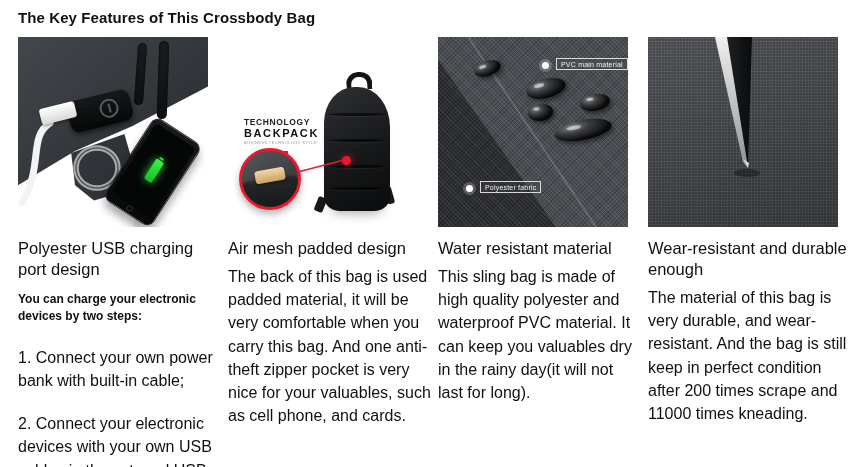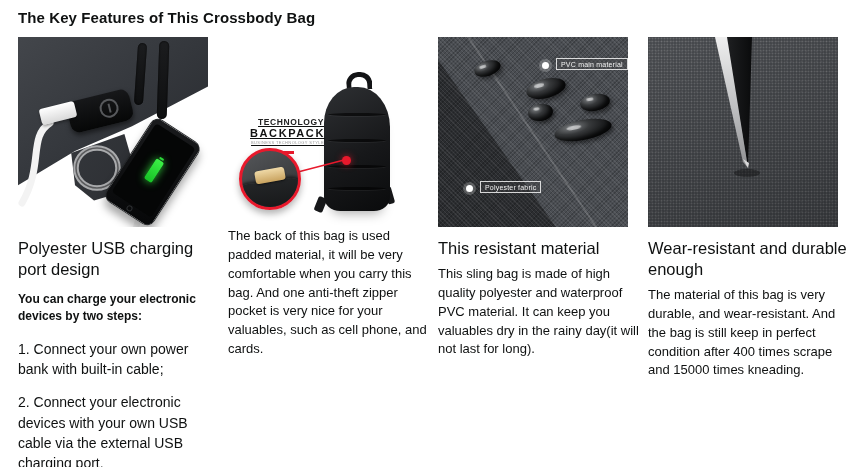--- a/index.html
+++ b/index.html
@@ -8,23 +8,23 @@
     width:860px; height:467px; overflow:hidden;
     font-family:"Liberation Sans", sans-serif;
     color:#0F1111;
   }
   .page { padding:9px 17px 0 18px; }
   .section-title { font-size:15px; font-weight:700; letter-spacing:.1px; margin-bottom:11px; }
   .grid { display:grid; grid-template-columns:repeat(4,190px); column-gap:20px; }
   .col { width:190px; }
   .imgbox { position:relative; width:190px; height:190px; overflow:hidden; background:#fff; }
   .feat-heading { font-size:16.5px; font-weight:500; line-height:21px; margin:11px 0 6px; width:205px; }
-  .feat-body { font-size:13px; line-height:1.45; width:203px; }
+  .feat-body { font-size:16px; line-height:1.45; width:203px; }
   .feat-note { font-size:12px; font-weight:700; line-height:1.45; width:203px; margin-top:11px; }
-  .feat-step { font-size:14px; line-height:1.45; width:203px; margin-top:13px; }
+  .feat-step { font-size:16px; line-height:1.45; width:203px; margin-top:20px; }
 
   
   .weave {
     background-image:
       repeating-linear-gradient(45deg, rgba(255,255,255,.08) 0 1px, transparent 1px 3px),
       repeating-linear-gradient(-45deg, rgba(0,0,0,.20) 0 1px, transparent 1px 3px);
   }
   .speckle {
     background-image:
       radial-gradient(rgba(255,255,255,.16) .8px, transparent 1.1px),
@@ -60,21 +60,21 @@
   
   .bp-bag { position:absolute; left:96px; top:50px; width:66px; height:124px;
     background:linear-gradient(150deg,#2e3033 0%,#17181a 55%,#0a0b0c 100%);
     border-radius:30px 32px 16px 16px / 36px 40px 14px 14px; box-shadow:0 10px 12px -8px rgba(0,0,0,.35); }
   .bp-seam { position:absolute; left:6%; right:6%; height:3px; border-radius:50%;
     background:rgba(0,0,0,.6); box-shadow:0 1px 0 rgba(255,255,255,.05); }
   .bp-handle { position:absolute; left:118px; top:35px; width:26px; height:18px;
     border:5px solid #131416; border-bottom:none; border-radius:12px 12px 0 0; transform:rotate(-4deg); }
   .bp-strap-l { position:absolute; left:88px; top:160px; width:9px; height:15px; background:#17181a; transform:rotate(22deg); border-radius:2px; }
   .bp-strap-r { position:absolute; left:158px; top:150px; width:7px; height:17px; background:#17181a; transform:rotate(-16deg); border-radius:2px; }
-  .bp-brand { position:absolute; left:22px; top:80px; width:74px; text-align:right;text-decoration:underline; }
+  .bp-brand { position:absolute; left:16px; top:80px; width:74px; text-align:left; }
   .bp-brand-top { font-size:8.5px; font-weight:700; letter-spacing:.6px; color:#222; }
   .bp-brand-bot { font-size:11px; font-weight:700; letter-spacing:1.6px; color:#111; }
   .bp-brand-sub { font-size:4px; color:#9a9a9a; letter-spacing:.4px; margin-top:1px; }
   .bp-dash { width:14px; height:3px; background:#e8192c; margin:6px auto 0; }
   .bp-circle { position:absolute; left:11px; top:111px; width:62px; height:62px; border-radius:50%;
     border:3px solid #e8192c; overflow:hidden; background:linear-gradient(150deg,#55575a,#2c2e30); box-shadow:0 4px 7px rgba(0,0,0,.3); }
   .bp-pocket { position:absolute; left:-6px; top:30px; width:70px; height:34px; background:linear-gradient(#232527,#151617);
     border-radius:14px 14px 0 0; transform:rotate(-8deg); box-shadow:0 -2px 3px rgba(0,0,0,.5); }
   .bp-gold-phone { position:absolute; left:13px; top:18px; width:30px; height:13px; border-radius:3px;
     background:linear-gradient(#efd9a7,#c9a35f); transform:rotate(-10deg); box-shadow:0 1px 2px rgba(0,0,0,.5); }
@@ -157,39 +157,40 @@
         </div>
         <svg class="bp-line" width="190" height="190">
           <line x1="66" y1="136" x2="116" y2="123" stroke="#e8192c" stroke-width="1.5"></line>
         </svg>
         <div class="bp-circle">
           <div class="bp-pocket weave"></div>
           <div class="bp-gold-phone"></div>
         </div>
         <div class="bp-red-dot"></div>
       </div>
+      <h3 class="feat-heading">Air mesh padded design</h3>
       <p class="feat-body">The back of this bag is used padded material, it will be very comfortable when you carry this bag. And one anti-theft zipper pocket is very nice for your valuables, such as cell phone, and cards.</p>
     </div>
 
     <div class="col">
       <div class="imgbox">
         <div class="wr-base weave"></div>
         <div class="wr-dark weave"></div>
         <div class="wr-fold"></div>
         <div class="drop" style="left:36px; top:24px; width:27px; height:15px; transform:rotate(-18deg)"></div>
         <div class="drop" style="left:88px; top:42px; width:40px; height:19px; transform:rotate(-14deg)"></div>
         <div class="drop" style="left:142px; top:57px; width:30px; height:17px; transform:rotate(-10deg)"></div>
         <div class="drop" style="left:90px; top:67px; width:25px; height:17px; transform:rotate(-8deg)"></div>
         <div class="drop" style="left:116px; top:83px; width:58px; height:20px; transform:rotate(-11deg)"></div>
         <div class="wr-dot" style="left:104px; top:25px"></div>
         <div class="wr-tag" style="left:118px; top:21px">PVC main material</div>
         <div class="wr-dot" style="left:28px; top:148px"></div>
         <div class="wr-tag" style="left:42px; top:144px">Polyester fabric</div>
       </div>
-      <h3 class="feat-heading">This resistant material</h3>
+      <h3 class="feat-heading">Water resistant material</h3>
       <p class="feat-body">This sling bag is made of high quality polyester and waterproof PVC material. It can keep you valuables dry in the rainy day(it will not last for long).</p>
     </div>
 
     <div class="col">
       <div class="imgbox">
         <div class="kn-base speckle"></div>
         <div class="kn-vignette"></div>
         <svg class="kn-svg" width="190" height="190">
           <defs>
             <linearGradient id="silverGrad" x1="0" y1="0" x2="0" y2="1">
@@ -202,17 +203,17 @@
               <stop offset="1" stop-color="#0a0b0c"></stop>
             </linearGradient>
           </defs>
           <ellipse cx="99" cy="136" rx="13" ry="4" fill="rgba(0,0,0,.35)"></ellipse>
           <polygon points="78,0 104,0 100,131" fill="url(#bladeGrad)"></polygon>
           <polygon points="67,0 79,0 100,131 95,125" fill="url(#silverGrad)"></polygon>
           <polygon points="95,122 101,126 100,131" fill="#d9d9da"></polygon>
         </svg>
       </div>
       <h3 class="feat-heading">Wear-resistant and durable enough</h3>
-      <p class="feat-body">The material of this bag is very durable, and wear-resistant. And the bag is still keep in perfect condition after 400 times scrape and 15000 times kneading.</p>
+      <p class="feat-body">The material of this bag is very durable, and wear-resistant. And the bag is still keep in perfect condition after 200 times scrape and 11000 times kneading.</p>
     </div>
 
   </div>
 </div>
 
 </body></html>

